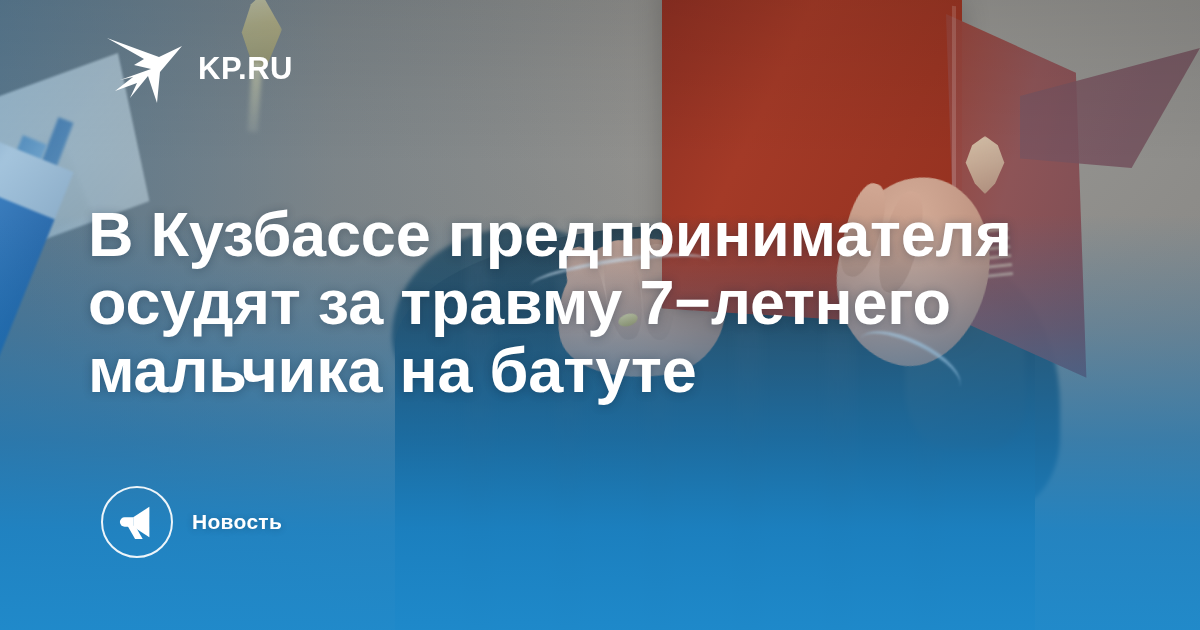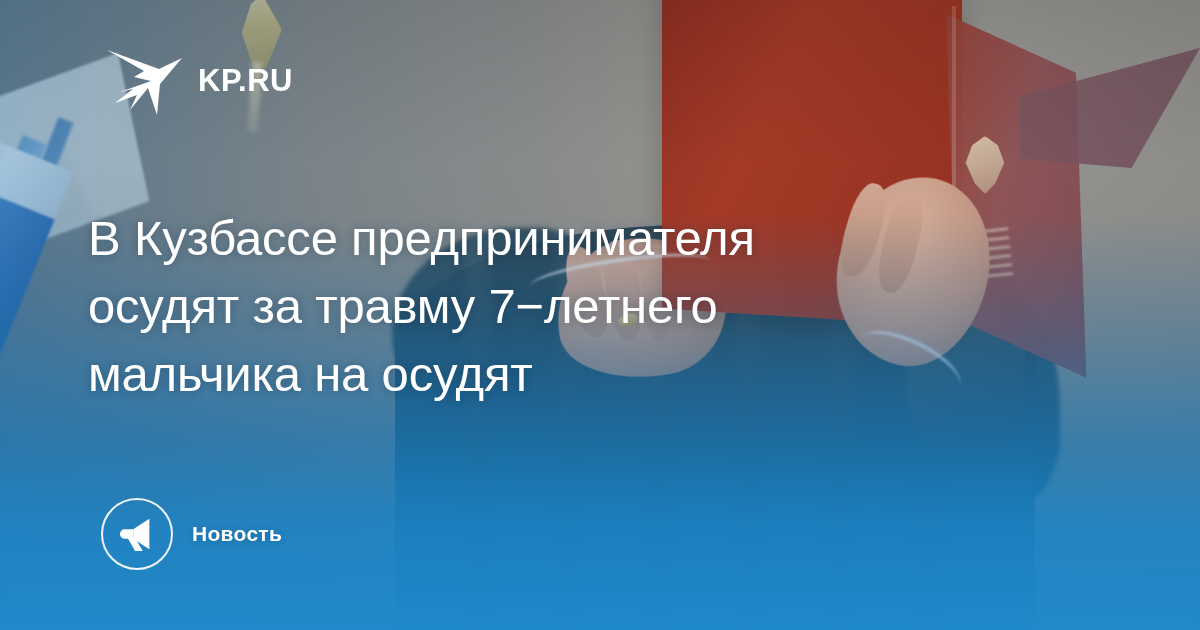--- a/index.html
+++ b/index.html
@@ -258,47 +258,47 @@
         rgba(18,105,170,.34) 0%,
         rgba(18,105,170,.10) 28%,
         rgba(18,105,170,0) 55%);
   }
   .tint-soft {
     position: absolute; inset: 0;
     background: linear-gradient(to bottom, rgba(0,0,0,.10) 0%, rgba(0,0,0,0) 26%);
   }
 
   
-  .content { position: absolute; inset: 0; margin-top: 12px; }
+  .content { position: absolute; inset: 0; }
 
   .brand {
     position: absolute;
     left: 104px; top: 32px;
     display: flex;
     align-items: center;
     gap: 16px;
   }
   .brand-bird { width: 78px; height: 72px; display: block; }
   .brand-name {
     color: #fff;
     font-size: 31px;
     font-weight: 700;
     letter-spacing: .5px;
     line-height: 1;
     white-space: nowrap;
   }
 
   .headline {
     position: absolute;
-    left: 88px; top: 192px;
+    left: 88px; top: 200px;
     width: 900px;
     margin: 0;
     color: #ffffff;
-    font-size: 49px;
-    font-weight: 400;
+    font-size: 63px;
+    font-weight: 700;
     line-height: 68px;
     letter-spacing: -0.2px;
     text-shadow: 0 1px 10px rgba(10,30,50,.30);
   }
   .headline .ln { display: block; white-space: nowrap; }
 
   .badge {
     position: absolute;
     left: 101px; top: 486px;
     display: flex;
@@ -386,21 +386,21 @@
     <div class="brand">
       <svg class="brand-bird" viewBox="0 0 78 72" aria-hidden="true">
         <path fill="#ffffff" d="M3 6 L40 27 L30 33 L47 37 L16 48 L29 45 L11 59 L33 51 L26 66 L44 44 L53 71 L56 40 L78 14 L55 25 L44 21 Z"></path>
       </svg>
       <span class="brand-name">KP.RU</span>
     </div>
 
     <h1 class="headline">
       <span class="ln">В Кузбассе предпринимателя</span>
       <span class="ln">осудят за травму 7−летнего</span>
-      <span class="ln">мальчика на осудят</span>
+      <span class="ln">мальчика на батуте</span>
     </h1>
 
     <div class="badge">
       <span class="badge-circle">
         <svg viewBox="0 0 40 40" aria-hidden="true">
           <path fill="#ffffff" d="M33 4 L33 36 L16 25 L16 15 Z"></path>
           <path fill="#ffffff" d="M7 15 L16 15 L16 25 L7 25 A5 5 0 0 1 7 15 Z"></path>
           <path fill="#ffffff" d="M10 24 L18 24 L26 38 L18 38 Z"></path>
         </svg>
       </span>

